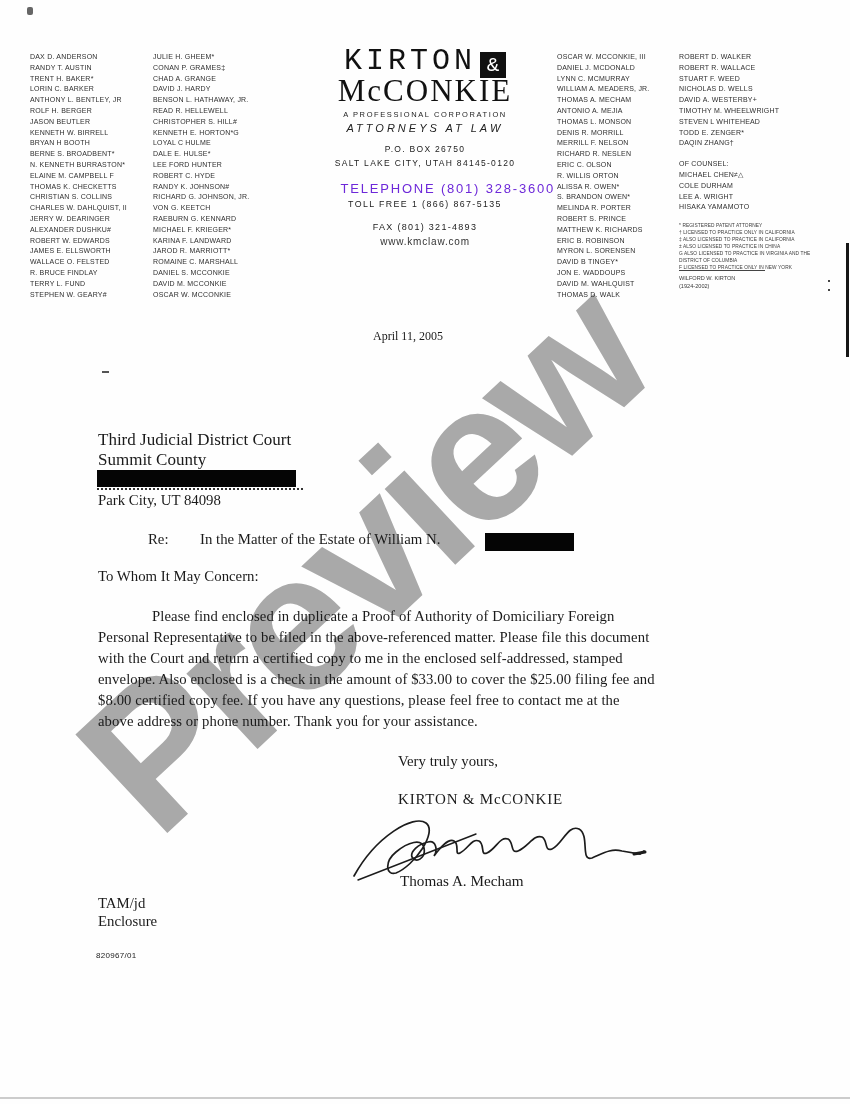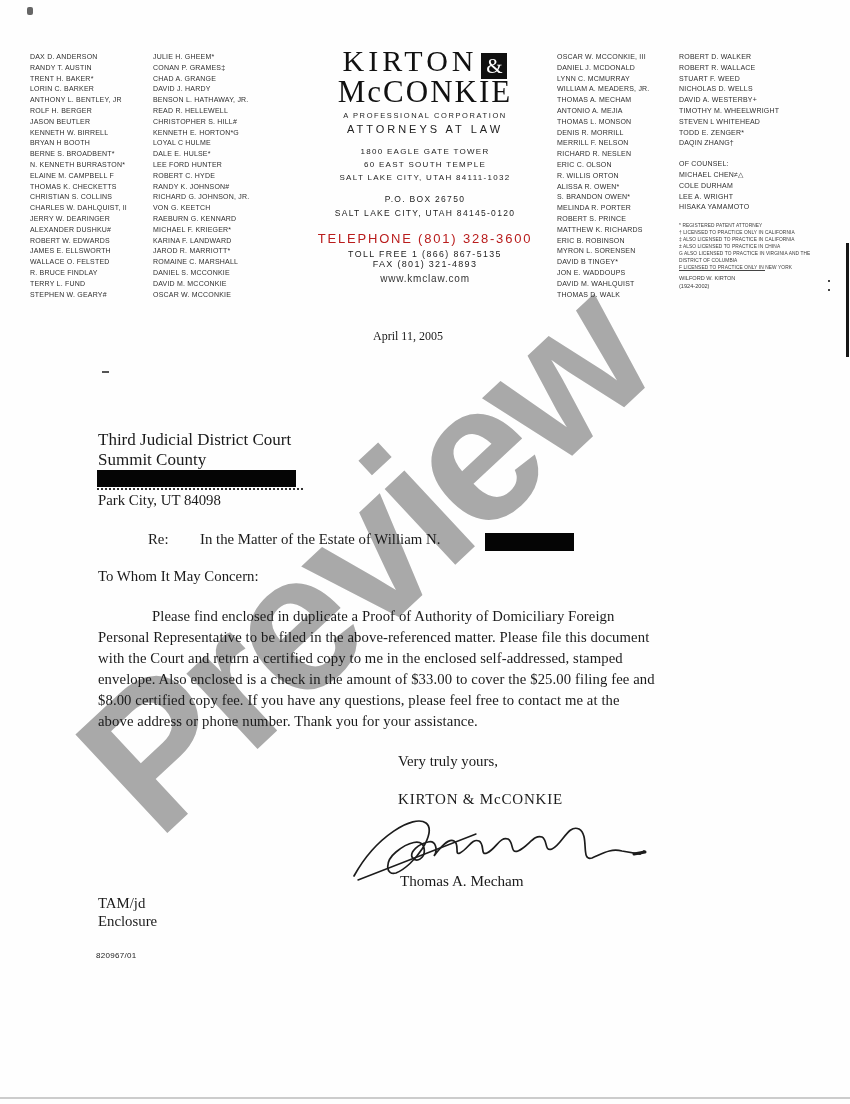--- a/index.html
+++ b/index.html
@@ -32,33 +32,33 @@
     font-family:"Liberation Sans",sans-serif;font-size:4.8px;line-height:7px;
     color:#3a3a3a;letter-spacing:0.1px;
   }
   .fn-divider{position:absolute;left:679px;top:270px;width:86px;height:0;border-top:1px solid #444;}
   .memorial{
     position:absolute;left:679px;top:274px;width:150px;
     font-family:"Liberation Sans",sans-serif;font-size:5.6px;line-height:8px;color:#3a3a3a;
   }
   
   .firmblock{position:absolute;left:295px;top:46px;width:260px;text-align:center;}
-  .firm-line1{font-family:Liberation Serif, serif;font-size:30px;line-height:30px;letter-spacing:4px;color:#111;}
+  .firm-line1{font-family:Liberation Mono, monospace;font-size:30px;line-height:30px;letter-spacing:4px;color:#111;}
   .amp-box{
     display:inline-block;width:26px;height:26px;line-height:27px;margin-left:4px;
     background:#101010;color:#fff;font-size:21px;letter-spacing:0;text-align:center;vertical-align:-2px;
   }
   .firm-line2{font-family:"Liberation Serif",serif;font-size:31px;line-height:30px;letter-spacing:2px;color:#111;margin-top:-2px;}
   .firm-sub1{font-family:"Liberation Sans",sans-serif;font-size:7.5px;letter-spacing:1.6px;color:#222;margin-top:4px;}
-  .firm-sub2{font-family:"Liberation Sans",sans-serif;font-size:11px;letter-spacing:3px;color:#222;margin-top:3px;}
+  .firm-sub2{font-family:"Liberation Sans",sans-serif;font-size:11px;letter-spacing:3px;color:#222;margin-top:3px;font-style:italic;}
   .addr{font-family:"Liberation Sans",sans-serif;font-size:8px;line-height:13px;letter-spacing:1.3px;color:#222;margin-top:10px;}
   .pobox{font-family:"Liberation Sans",sans-serif;font-size:8.5px;line-height:13.5px;letter-spacing:1.3px;color:#222;margin-top:9px;}
-  .tel{font-family:"Liberation Sans",sans-serif;font-size:13px;letter-spacing:1.8px;color:#b91c1c;margin-top:11px;}
+  .tel{font-family:"Liberation Sans",sans-serif;font-size:13px;letter-spacing:1.8px;color:#6d28d9;margin-top:11px;text-align:right;}
   .tollfree{font-family:"Liberation Sans",sans-serif;font-size:8.8px;letter-spacing:1.4px;color:#222;margin-top:3px;}
-  .fax{font-family:"Liberation Sans",sans-serif;font-size:9px;letter-spacing:1.3px;color:#222;margin-top:0;}
+  .fax{font-family:"Liberation Sans",sans-serif;font-size:9px;letter-spacing:1.3px;color:#222;margin-top:13px;}
   .web{font-family:"Liberation Sans",sans-serif;font-size:10px;letter-spacing:0.8px;color:#333;margin-top:4px;}
   
   .dateline{position:absolute;left:373px;top:329px;font-size:12px;}
   .addressee{position:absolute;left:98px;top:430px;font-size:17px;line-height:20px;}
   .bar-address{position:absolute;left:97px;top:470px;width:199px;height:17px;background:#050505;}
   .bar-address-underline{position:absolute;left:97px;top:488px;width:206px;height:0;border-top:2px dotted #333;}
   .city-line{position:absolute;left:98px;top:492px;font-size:14.8px;}
   .re-label{position:absolute;left:148px;top:531px;font-size:14.8px;}
   .re-text{position:absolute;left:200px;top:531px;font-size:14.8px;}
   .bar-name{position:absolute;left:485px;top:533px;width:89px;height:18px;background:#050505;}
@@ -196,25 +196,20 @@
     <div class="memorial">
         <div>WILFORD W. KIRTON</div>
         <div>(1924-2002)</div>
       </div>
 
     <div class="firmblock">
       <div class="firm-line1"><span>KIRTON</span><span class="amp-box">&amp;</span></div>
       <div class="firm-line2">McCONKIE</div>
       <div class="firm-sub1">A PROFESSIONAL CORPORATION</div>
       <div class="firm-sub2">ATTORNEYS AT LAW</div>
-      <div class="addr">
-          <div>1800 EAGLE GATE TOWER</div>
-          <div>60 EAST SOUTH TEMPLE</div>
-          <div>SALT LAKE CITY, UTAH 84111-1032</div>
-        </div>
       <div class="pobox">
           <div>P.O. BOX 26750</div>
           <div>SALT LAKE CITY, UTAH 84145-0120</div>
         </div>
       <div class="tel">TELEPHONE (801) 328-3600</div>
       <div class="tollfree">TOLL FREE 1 (866) 867-5135</div>
       <div class="fax">FAX (801) 321-4893</div>
       <div class="web">www.kmclaw.com</div>
     </div>
 

